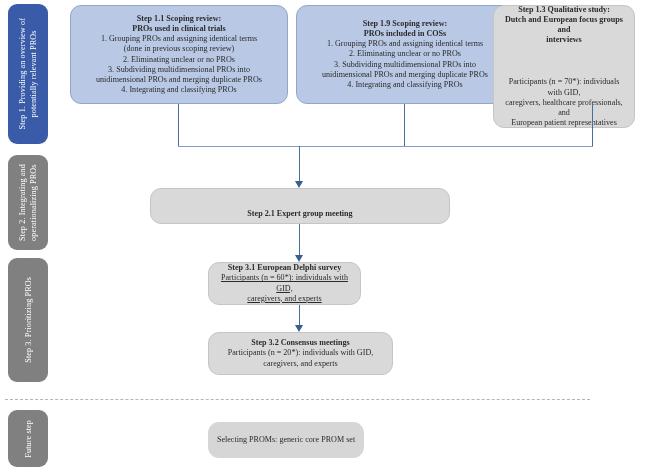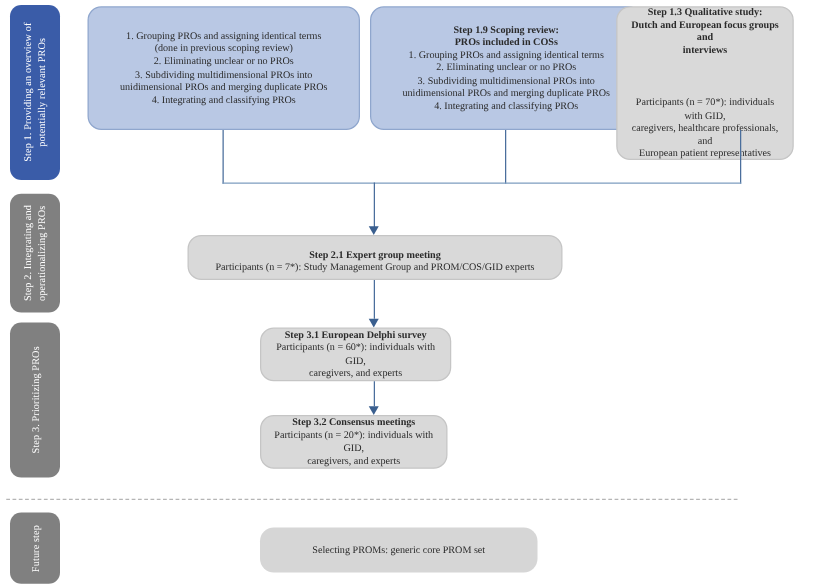--- a/index.html
+++ b/index.html
@@ -51,22 +51,22 @@
   .box.grey{background:#D9D9D9;border:1px solid #c5c5c5;}
   .box.greyflat{background:#D6D6D6;border:none;}
   .box .ttl{font-weight:bold;font-size:8.1px;line-height:10.2px;}
   .box .bdy{font-size:8.1px;line-height:10.2px;}
 
   #box-11{left:70px;top:5px;width:218px;height:99px;}
   #box-12{left:296px;top:5px;width:218px;height:99px;}
   #box-13{left:493px;top:5px;width:142px;height:123px;gap:32px;}
   #box-21{left:150px;top:188px;width:300px;height:36px;justify-content:flex-end;}
   #box-31{left:208px;top:262px;width:153px;height:43px;}
-  #box-32{left:208px;top:332px;width:150px;height:43px;}
-  #box-fs{left:208px;top:422px;width:222px;height:36px;}
+  #box-32{left:208px;top:332px;width:185px;height:43px;}
+  #box-fs{left:208px;top:422px;width:156px;height:36px;}
 
   
   .vline{position:absolute;width:1.4px;background:#4a6e9c;}
   .hline{position:absolute;height:1.4px;background:#7e9dc0;}
   .arrow{
     position:absolute;width:0;height:0;
     border-left:4.5px solid transparent;
     border-right:4.5px solid transparent;
     border-top:7px solid #3a5f8f;
   }
@@ -89,20 +89,22 @@
 operationalizing PROs</span>
   </div>
   <div class="rail grey" id="rail-3">
     <span class="rail-txt" style="white-space: pre-line;">Step 3. Prioritizing PROs</span>
   </div>
   <div class="rail grey" id="rail-4">
     <span class="rail-txt" style="white-space: pre-line;">Future step</span>
   </div>
 
   <div class="box blue" id="box-11">
+    <div class="ttl" style="white-space: pre-line;">Step 1.1 Scoping review:
+PROs used in clinical trials</div>
     <div class="bdy" style="white-space: pre-line;">1. Grouping PROs and assigning identical terms
 (done in previous scoping review)
 2. Eliminating unclear or no PROs
 3. Subdividing multidimensional PROs into
 unidimensional PROs and merging duplicate PROs
 4. Integrating and classifying PROs</div>
   </div>
 
   <div class="box blue" id="box-12">
     <div class="ttl" style="white-space: pre-line;">Step 1.9 Scoping review:
@@ -125,29 +127,28 @@
 
   <div class="vline" style="left:178px;top:104px;height:43px;"></div>
   <div class="vline" style="left:404px;top:104px;height:43px;"></div>
   <div class="vline" style="left:592px;top:104px;height:43px;"></div>
   <div class="hline" style="left:178px;top:146px;width:415px;"></div>
   <div class="vline" style="left:299px;top:146px;height:36px;"></div>
   <div class="arrow" style="left:295px;top:181px;"></div>
 
   <div class="box grey" id="box-21">
     <div class="ttl" style="white-space: pre-line;">Step 2.1 Expert group meeting</div>
-    <div class="bdy" style="white-space: pre-line;">Participants (n = 7*): Study Management Group and PROM/COS/GID experts</div>
   </div>
 
   <div class="vline" style="left:299px;top:224px;height:31px;"></div>
   <div class="arrow" style="left:295px;top:255px;"></div>
 
   <div class="box grey" id="box-31">
     <div class="ttl" style="white-space: pre-line;">Step 3.1 European Delphi survey</div>
-    <div class="bdy" style="white-space: pre-line;">Participants (n = 60*): individuals with GID,
+    <div class="bdy" style="white-space: pre-line; text-decoration: underline;">Participants (n = 60*): individuals with GID,
 caregivers, and experts</div>
   </div>
 
   <div class="vline" style="left:299px;top:305px;height:20px;"></div>
   <div class="arrow" style="left:295px;top:325px;"></div>
 
   <div class="box grey" id="box-32">
     <div class="ttl" style="white-space: pre-line;">Step 3.2 Consensus meetings</div>
     <div class="bdy" style="white-space: pre-line;">Participants (n = 20*): individuals with GID,
 caregivers, and experts</div>

